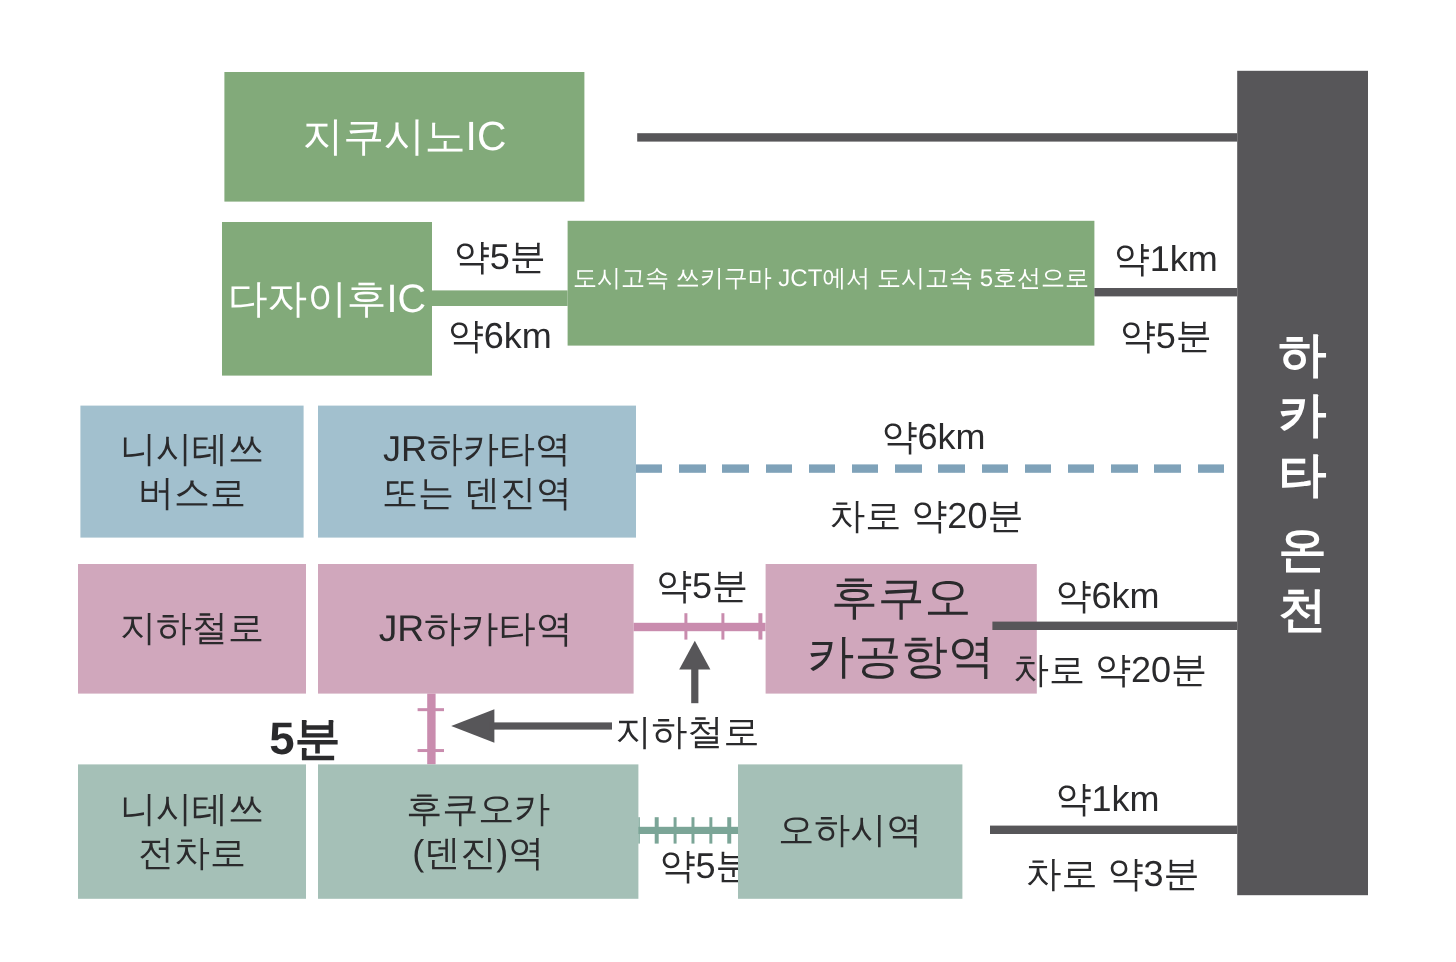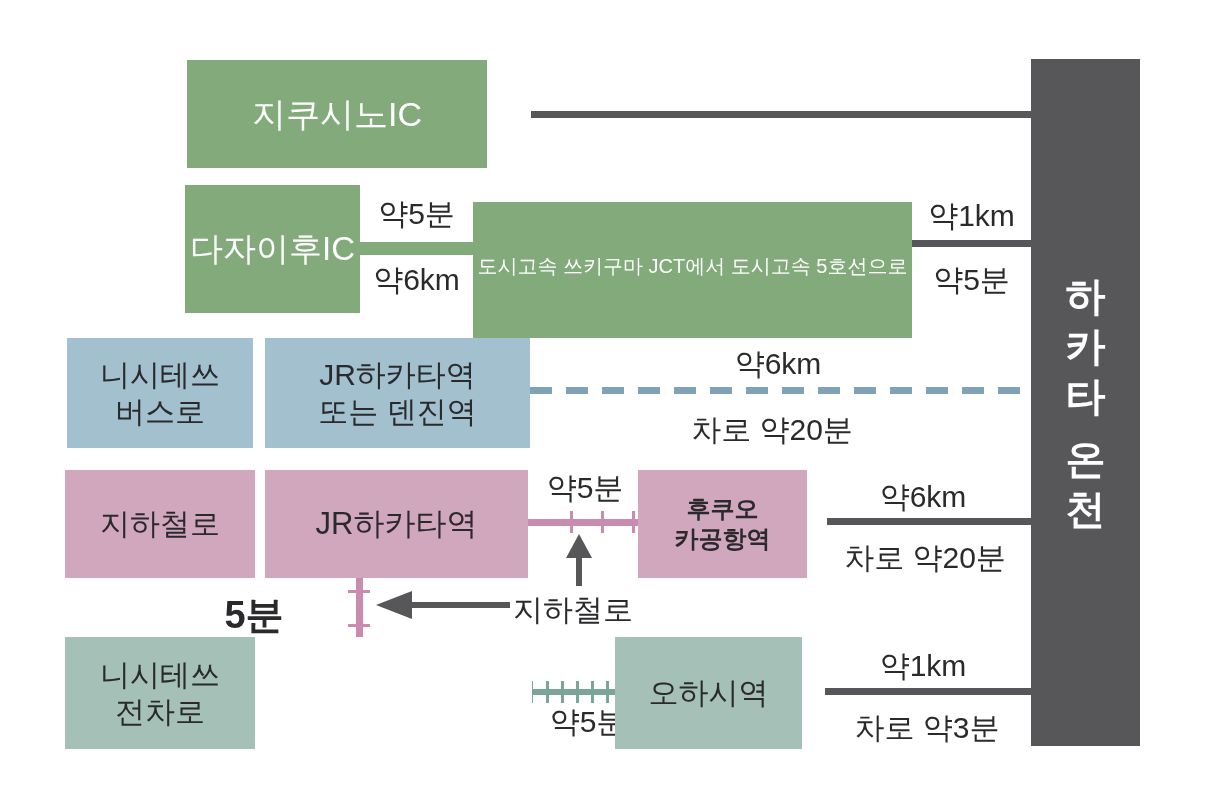--- a/index.html
+++ b/index.html
@@ -55,21 +55,21 @@
 
   <div class="abs line" style="left:531px;top:111px;width:500px;height:7px;"></div>
 
   <div class="abs box green-bg" style="left:185px;top:185px;width:175px;height:128px;font-size:33px;">
     <span>다자이후IC</span>
   </div>
   <div class="abs green-bg" style="left:360px;top:242px;width:113px;height:13px;"></div>
   <div class="abs lbl" style="left:360px;top:194px;width:113px;font-size:30px;">약5분</div>
   <div class="abs lbl" style="left:360px;top:260px;width:113px;font-size:30px;">약6km</div>
 
-  <div class="abs box green-bg" style="left:473px;top:202px;width:439px;height:136px;">
+  <div class="abs box green-bg" style="left:473px;top:184px;width:439px;height:104px;">
     <span class="sub">도시고속 쓰키구마 JCT에서 도시고속 5호선으로</span>
   </div>
 
   <div class="abs line" style="left:912px;top:240px;width:119px;height:7px;"></div>
   <div class="abs lbl" style="left:912px;top:196px;width:119px;font-size:30px;">약1km</div>
   <div class="abs lbl" style="left:912px;top:260px;width:119px;font-size:30px;">약5분</div>
 
   <div class="abs box blue-bg" style="left:67px;top:338px;width:186px;height:110px;font-size:30px;">
     <span>니시테쓰</span>
     <span>버스로</span>
@@ -83,39 +83,43 @@
   <div class="abs lbl" style="left:572px;top:410px;width:400px;font-size:30px;">차로 약20분</div>
 
   <div class="abs box pink-bg" style="left:65px;top:470px;width:190px;height:108px;font-size:30px;">
     <span>지하철로</span>
   </div>
   <div class="abs box pink-bg" style="left:265px;top:470px;width:263px;height:108px;font-size:31px;">
     <span>JR하카타역</span>
   </div>
   <div class="abs rail-h" style="left:528px;top:511px;width:110px;height:22px;"></div>
   <div class="abs lbl" style="left:535px;top:468px;width:100px;font-size:30px;">약5분</div>
-  <div class="abs box pink-bg" style="left:638px;top:470px;width:169px;height:108px;font-size:24px;font-weight:bold;">
+  <div class="abs box pink-bg" style="left:638px;top:470px;width:226px;height:108px;font-size:39px;">
     <span>후쿠오</span>
     <span>카공항역</span>
   </div>
   <div class="abs line" style="left:827px;top:518px;width:204px;height:7px;"></div>
   <div class="abs lbl" style="left:823px;top:477px;width:200px;font-size:30px;">약6km</div>
   <div class="abs lbl" style="left:825px;top:538px;width:200px;font-size:30px;">차로 약20분</div>
 
   <div class="abs rail-v" style="left:348px;top:578px;width:22px;height:59px;"></div>
   <div class="abs lbl" style="left:204px;top:590px;width:100px;font-size:38px;font-weight:bold;">5분</div>
   <div class="abs arrow-left" style="left:376px;top:591px;"></div>
   <div class="abs line" style="left:408px;top:602px;width:102px;height:6px;"></div>
   <div class="abs arrow-up" style="left:566px;top:534px;"></div>
   <div class="abs line" style="left:576px;top:555px;width:6px;height:31px;"></div>
   <div class="abs lbl" style="left:513px;top:590px;font-size:30px;">지하철로</div>
 
   <div class="abs box teal-bg" style="left:65px;top:637px;width:190px;height:112px;font-size:30px;">
     <span>니시테쓰</span>
     <span>전차로</span>
+  </div>
+  <div class="abs box teal-bg" style="left:265px;top:637px;width:267px;height:112px;font-size:30px;">
+    <span>후쿠오카</span>
+    <span>(덴진)역</span>
   </div>
   <div class="abs rail-h teal" style="left:532px;top:681px;width:106px;height:22px;"></div>
   <div class="abs lbl" style="left:538px;top:702px;width:100px;font-size:30px;">약5분</div>
   <div class="abs box teal-bg" style="left:615px;top:637px;width:187px;height:112px;font-size:30px;">
     <span>오하시역</span>
   </div>
   <div class="abs line" style="left:825px;top:688px;width:206px;height:7px;"></div>
   <div class="abs lbl" style="left:823px;top:646px;width:200px;font-size:30px;">약1km</div>
   <div class="abs lbl" style="left:827px;top:708px;width:200px;font-size:30px;">차로 약3분</div>
 

